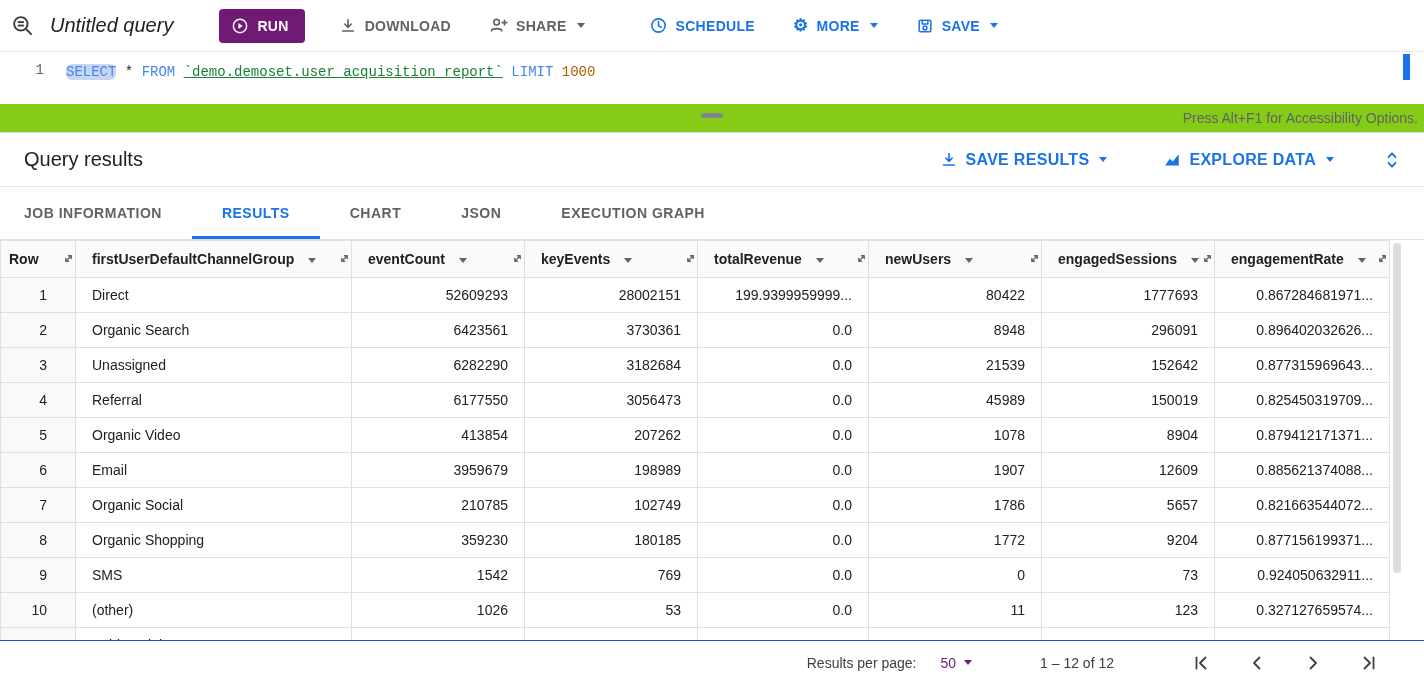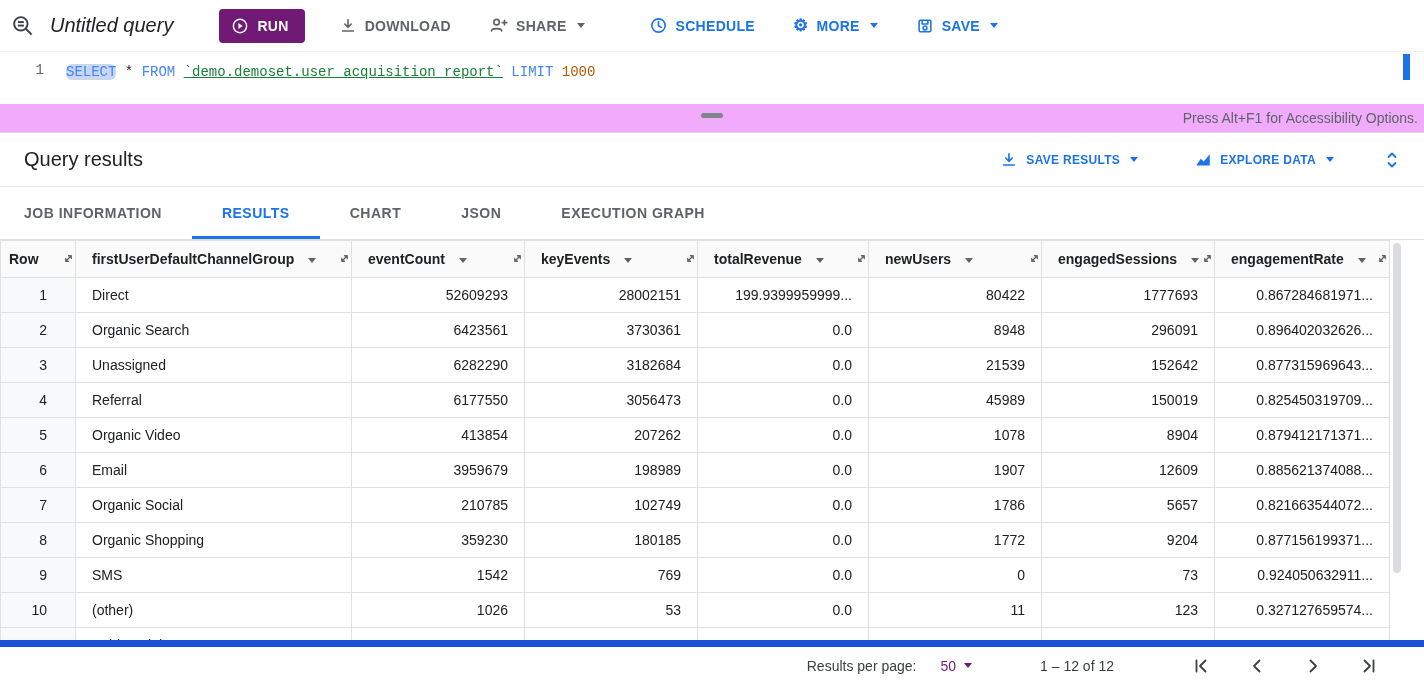--- a/index.html
+++ b/index.html
@@ -30,28 +30,28 @@
     font-family:"Liberation Mono","DejaVu Sans Mono",monospace; font-size:14px; }
   .code { padding:10px 0 0 10px; font-family:"Liberation Mono","DejaVu Sans Mono",monospace; font-size:14px; line-height:20px; white-space:pre; }
   .tok-kw { color:#4285f4;border-radius:6px; }
   .tok-sel { background:#c8d7f1; }
   .tok-plain { color:#202124; }
   .tok-ref { color:#188038; text-decoration:underline; }
   .tok-num { color:#b35900; }
   .ed-scrollbar { position:absolute; right:14px; top:2px; width:7px; height:26px; background:#1a73e8; }
 
   
-  .hint-strip { height:29px; border-bottom:1px solid #dadce0; position:relative; display:flex; align-items:center; justify-content:flex-end; padding-right:6px; font-size:14px; color:#5f6368; background:#f0abfc; }
+  .hint-strip { height:29px; border-bottom:1px solid #dadce0; position:relative; display:flex; align-items:center; justify-content:flex-end; padding-right:6px; font-size:14px; color:#5f6368; background:#84cc16; }
   .drag-pill { position:absolute; left:50%; top:9px; transform:translateX(-50%); width:22px; height:5px; border-radius:3px; background:#80868b; }
 
   
   .results-header { height:54px; display:flex; align-items:center; padding:0 20px 0 24px; border-bottom:1px solid #e8eaed; }
   .rh-title { font-size:20px; font-weight:400; color:#202124; }
   .rh-actions { margin-left:auto; display:flex; align-items:center; }
-  .rh-btn { display:flex; align-items:center; gap:8px; font-size:12px; font-weight:700; letter-spacing:.3px; color:#1a73e8; background:none; border:none; margin-left:44px; }
+  .rh-btn { display:flex; align-items:center; gap:8px; font-size:16px; font-weight:700; letter-spacing:.3px; color:#1a73e8; background:none; border:none; margin-left:44px; }
   .unfold-btn { background:none; border:none; color:#1a73e8; margin-left:40px; padding:2px; }
 
   
   .tabs { height:53px; display:flex; border-bottom:1px solid #e0e0e0; padding-left:0; }
   .tab { display:flex; align-items:center; padding:0 30px; font-size:14px; font-weight:700; letter-spacing:.5px; color:#5f6368; position:relative; cursor:pointer; white-space:nowrap; }
   .tab:first-child { padding-left:24px; }
   .tab.active { color:#1a73e8; }
   .tab.active::after { content:""; position:absolute; left:0; right:0; bottom:0; height:3px; background:#1a73e8; }
 
   
@@ -63,21 +63,21 @@
   td { height:35px; padding:0 16px; background:#fff; }
   td.c-row { background:#f8f9fa; text-align:right; padding-right:28px; }
   td.c-text { text-align:left; }
   td.c-num { text-align:right; }
   .sort-caret { width:0; height:0; border-left:4px solid transparent; border-right:4px solid transparent; border-top:5px solid #5f6368; display:inline-block; margin-left:14px; vertical-align:middle; }
   .rsz { position:absolute; right:1px; top:50%; margin-top:-6px; color:#5f6368; }
   .tbl-scrollbar { position:absolute; left:1393px; top:0; bottom:0; width:8px; }
   .tbl-scrollbar .thumb { width:8px; height:330px; margin-top:3px; background:#dadce0; border-radius:4px; }
 
   
-  .footer { height:44px; border-top:7px solid #1d4ed8; display:flex; align-items:center; justify-content:flex-end; padding-right:42px; background:#fff; }
+  .footer { height:44px; border-top:1px solid #1d4ed8; display:flex; align-items:center; justify-content:flex-end; padding-right:42px; background:#fff; }
   .rpp-label { font-size:14px; color:#3c4043; margin-right:18px; }
   .page-size { display:flex; align-items:center; gap:6px; font-size:14px; color:#701a75; background:none; border:none; margin-right:62px; }
   .page-range { font-size:14px; color:#3c4043; margin-right:44px; }
   .pg-btn { width:26px; height:26px; display:flex; align-items:center; justify-content:center; background:none; border:none; color:#3c4043; margin-left:30px; padding:0; }
 </style>
 </head>
 <body>
 
 <div class="toolbar">
   <span class="q-icon">

